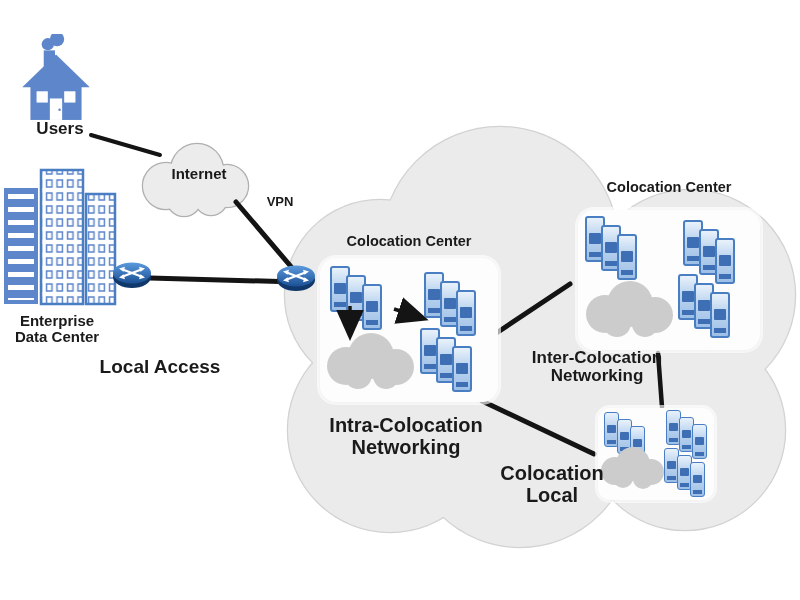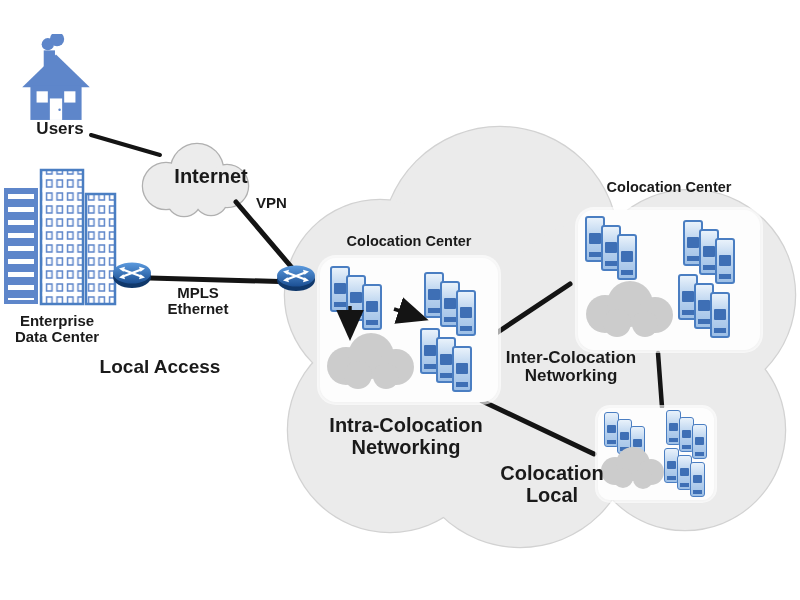--- a/index.html
+++ b/index.html
@@ -227,46 +227,42 @@
       <line x1="350" y1="306" x2="350" y2="334" marker-end="url(#arrowB)"></line>
       <line x1="394" y1="309" x2="422" y2="318" marker-end="url(#arrowB)"></line>
     </g>
 
     <use href="#routerShape" x="112" y="260"></use>
     <use href="#routerShape" x="276" y="263"></use>
   </svg>
 
   <div class="lbl" style="left:24px;top:120px;width:72px;font-size:17px;">Users</div>
 
-  <div class="lbl" style="left:164px;top:166px;width:94px;font-size:20px;">Internet</div>
-
-  <div class="lbl" style="left:256px;top:195px;width:48px;font-size:15px;text-align:left;">VPN</div>
-
-  <div class="lbl" style="left:152px;top:285px;width:92px;font-size:15px;">
-    <span>MPLS</span>
-    <span>Ethernet</span>
-  </div>
+  <div class="lbl" style="left:152px;top:166px;width:94px;font-size:15px;">Internet</div>
+
+  <div class="lbl" style="left:256px;top:195px;width:48px;font-size:13px;text-align:center;">VPN</div>
+
 
   <div class="lbl" style="left:2px;top:313px;width:110px;font-size:15px;">
     <span>Enterprise</span>
     <span>Data Center</span>
   </div>
 
   <div class="lbl" style="left:92px;top:357px;width:136px;font-size:19px;">Local Access</div>
 
   <div class="lbl" style="left:328px;top:234px;width:162px;font-size:14.5px;">Colocation Center</div>
 
   <div class="lbl" style="left:588px;top:180px;width:162px;font-size:14.5px;">Colocation Center</div>
 
   <div class="lbl" style="left:326px;top:415px;width:160px;font-size:20px;">
     <span>Intra-Colocation</span>
     <span>Networking</span>
   </div>
 
-  <div class="lbl" style="left:498px;top:349px;width:146px;font-size:17px;">
+  <div class="lbl" style="left:524px;top:349px;width:146px;font-size:17px;">
     <span>Inter-Colocation</span>
     <span>Networking</span>
   </div>
 
   <div class="lbl" style="left:500px;top:463px;width:104px;font-size:20px;">
     <span>Colocation</span>
     <span>Local</span>
   </div>
 
 </div>

